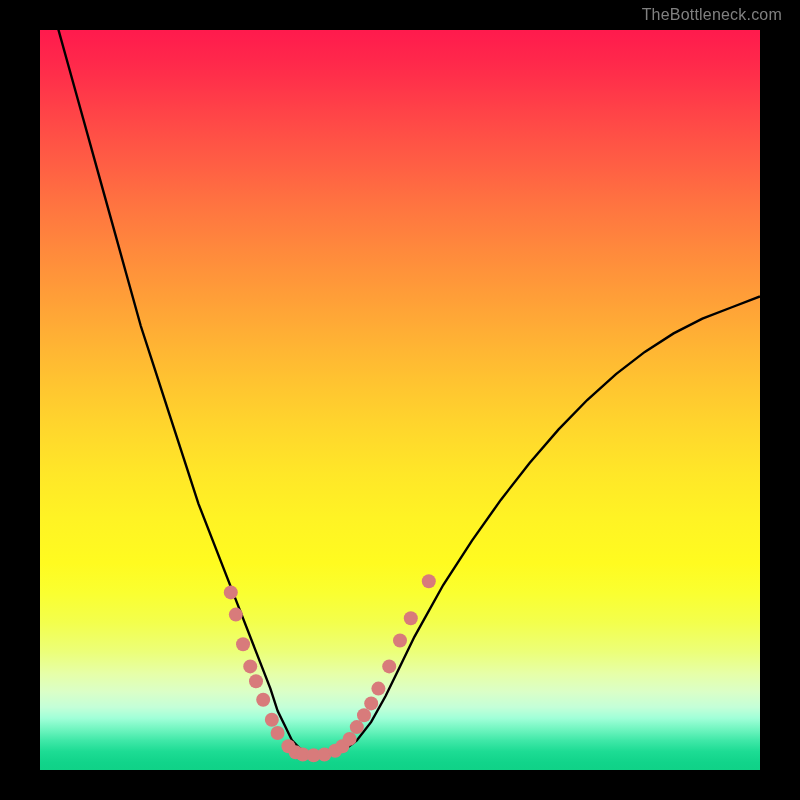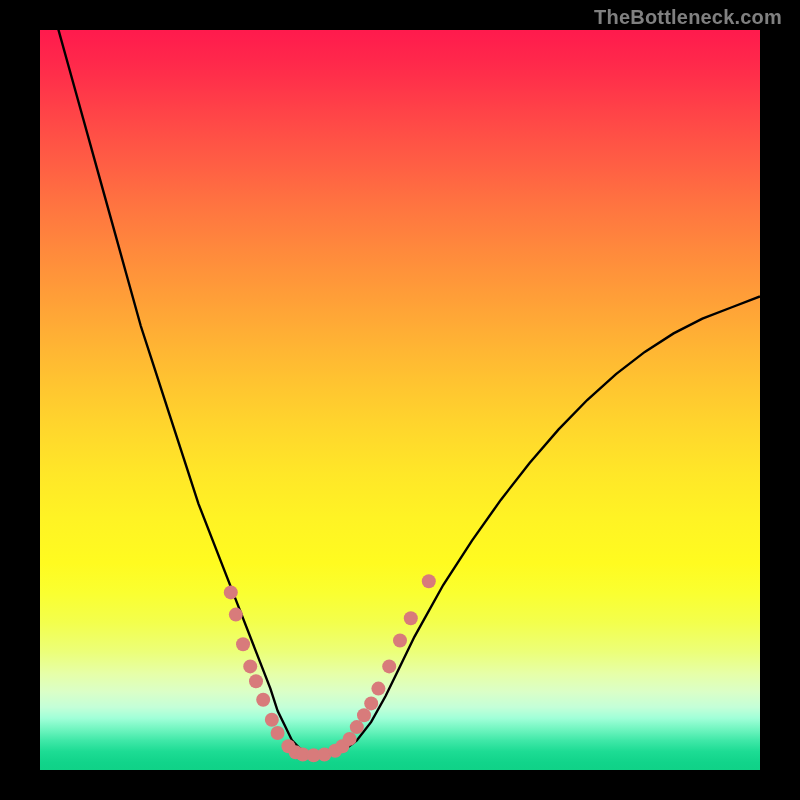--- a/index.html
+++ b/index.html
@@ -51,22 +51,22 @@
       #1ddc94 97.5%,
       #11d48a 99%,
       #10d287 100%
     );
   }
   .watermark {
     position: absolute;
     top: 6px;
     right: 18px;
     color: #808080;
-    font-size: 20px;
-    font-weight: 700;
+    font-size: 16px;
+    font-weight: 400;
     letter-spacing: 0.2px;
   }
   svg.curve {
     position: absolute;
     left: 0;
     top: 0;
     width: 720px;
     height: 740px;
   }
 </style>

